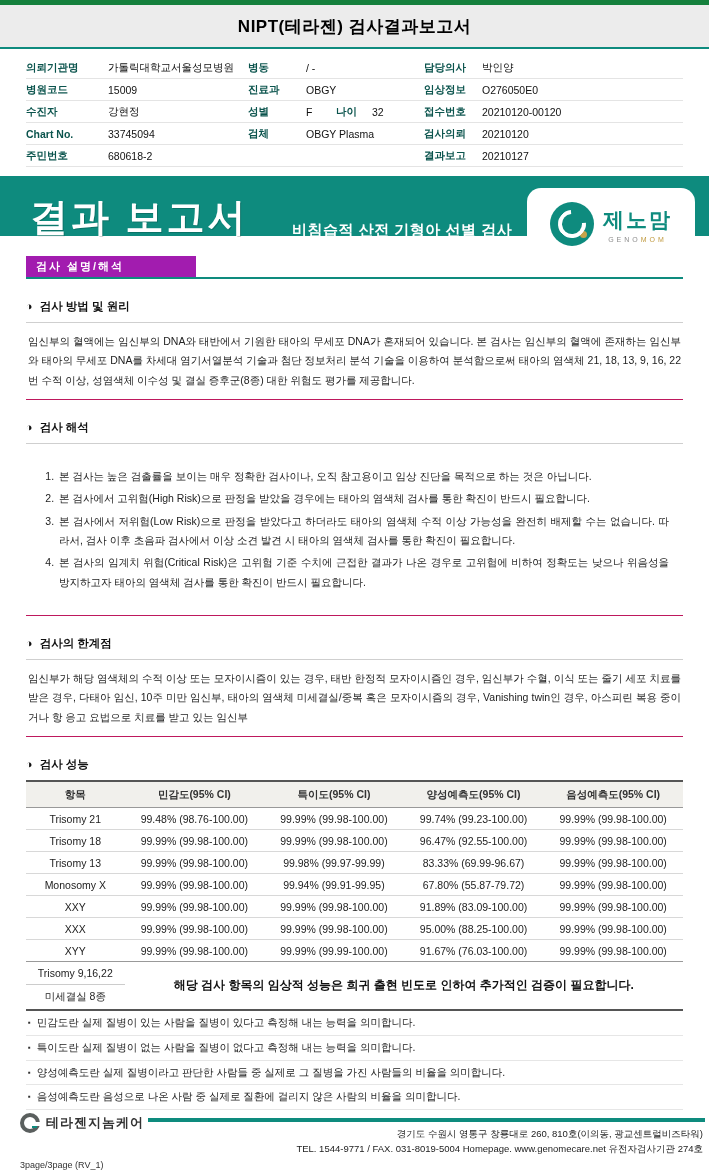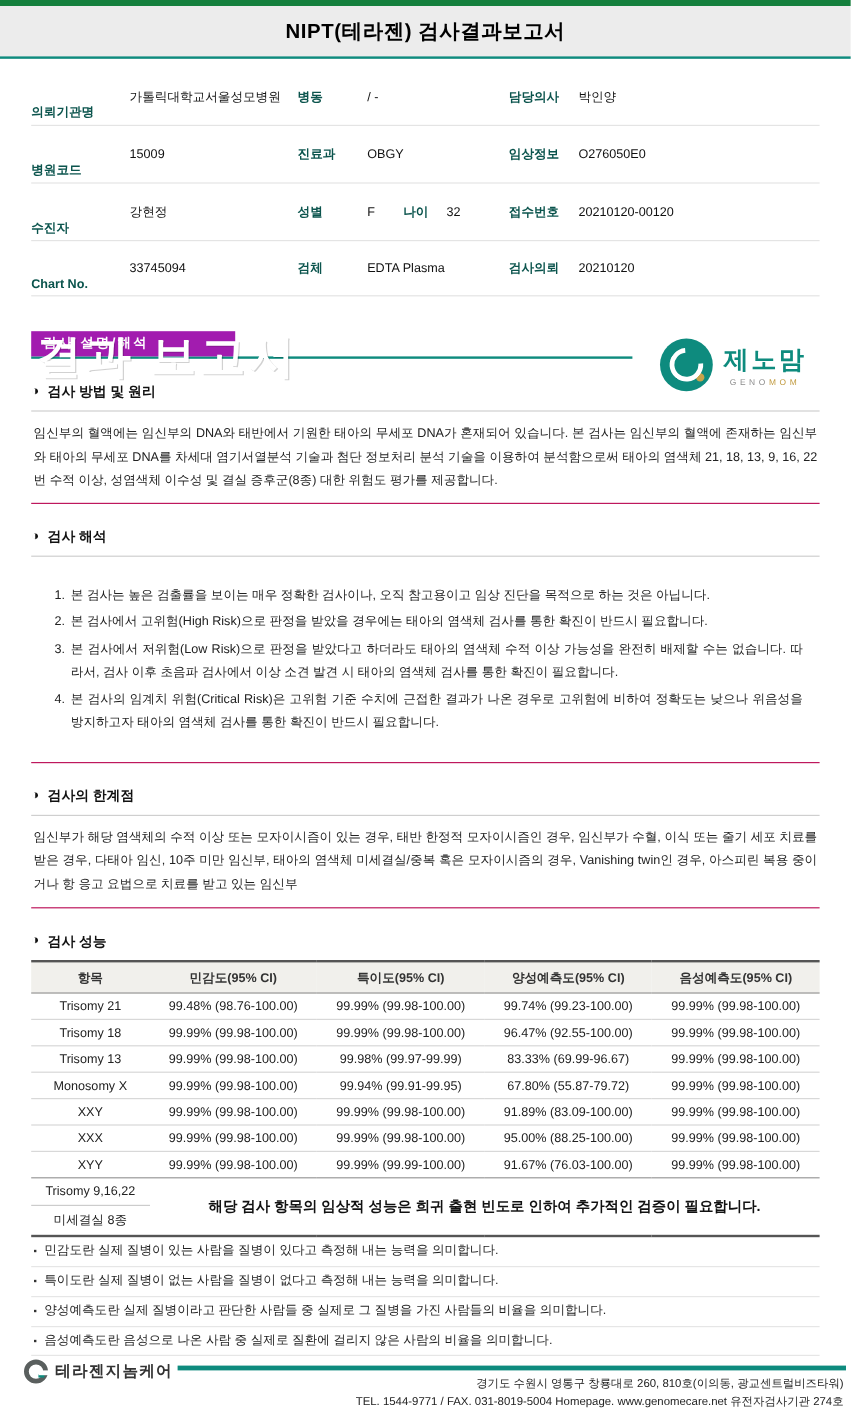--- a/index.html
+++ b/index.html
@@ -23,21 +23,21 @@
   .info { padding:8px 26px 0; }
   .info-row {
     display:flex; align-items:center;
     border-bottom:1px solid #e4e4e4;
     padding:3.5px 0; font-size:10.5px;
   }
   .info-left  { display:flex; flex:0 0 398px; align-items:center; }
   .info-right { display:flex; flex:1; align-items:center; }
   .ilbl { font-weight:bold; color:#0b544d; }
   .ival { color:#111; }
-  .w1 { flex:0 0 82px;margin-top:26px; }  .w2 { flex:0 0 140px; }
+  .w1 { flex:0 0 82px; }  .w2 { flex:0 0 140px; }
   .w3 { flex:0 0 58px; }  .w4 { flex:0 0 30px; }  .w5 { flex:0 0 36px; }
 
   
   .banner { background:#0e8b7e; margin-top:9px; height:96px; position:relative; }
   .banner-title {
     position:absolute; left:30px; top:16px;
     font-size:38px; font-weight:bold; color:#fff; letter-spacing:3px;
     text-shadow:1px 1px 0 rgba(0,0,0,.18);
   }
   .banner-subtitle {
@@ -164,25 +164,35 @@
     <div class="info-right">
       <span class="ilbl w3">접수번호</span>
       <span class="ival">20210120-00120</span>
     </div>
   </div>
   <div class="info-row">
     <div class="info-left">
       <span class="ilbl w1">Chart No.</span>
       <span class="ival w2">33745094</span>
       <span class="ilbl w3">검체</span>
-      <span class="ival">EDTA Plasma</span>
+      <span class="ival">OBGY Plasma</span>
     </div>
     <div class="info-right">
       <span class="ilbl w3">검사의뢰</span>
       <span class="ival">20210120</span>
+    </div>
+  </div>
+  <div class="info-row">
+    <div class="info-left">
+      <span class="ilbl w1">주민번호</span>
+      <span class="ival w2">680618-2</span>
+    </div>
+    <div class="info-right">
+      <span class="ilbl w3">결과보고</span>
+      <span class="ival">20210127</span>
     </div>
   </div>
 </div>
 
 <div class="banner">
   <div class="banner-title">결과 보고서</div>
   <div class="banner-subtitle">비침습적 산전 기형아 선별 검사</div>
   <div class="logo-box">
     <div class="logo-icon"></div>
     <div class="logo-text">

